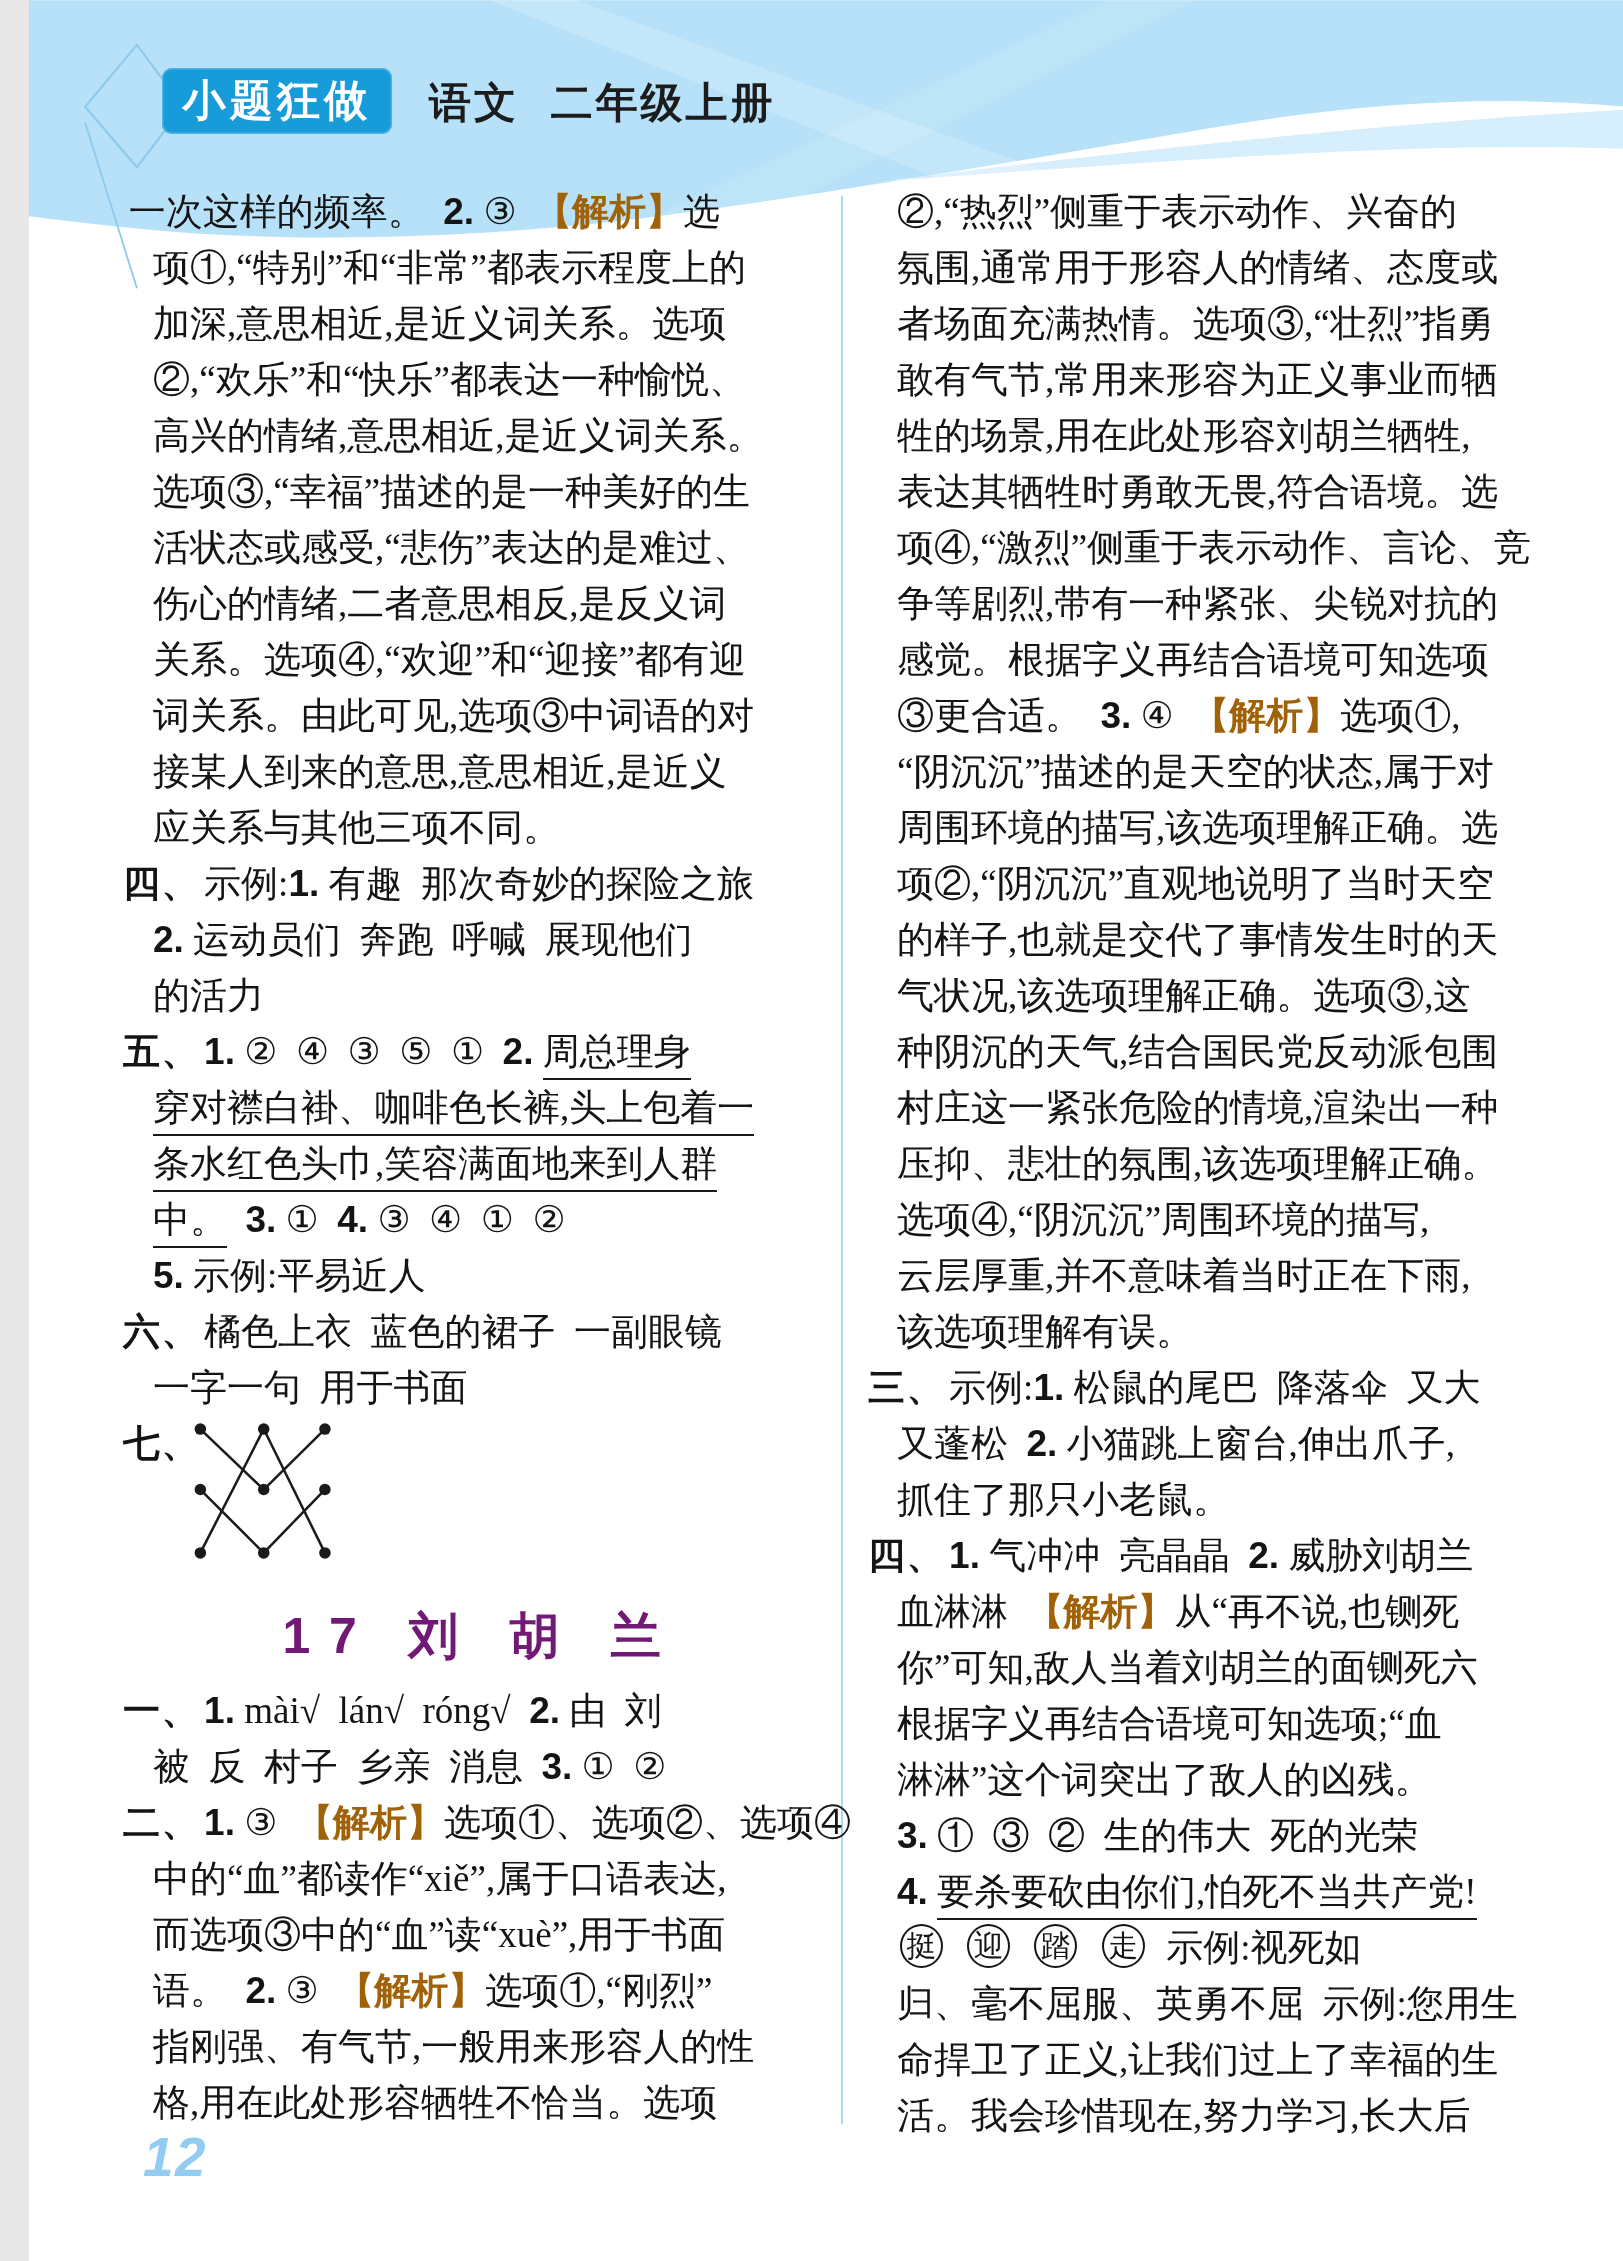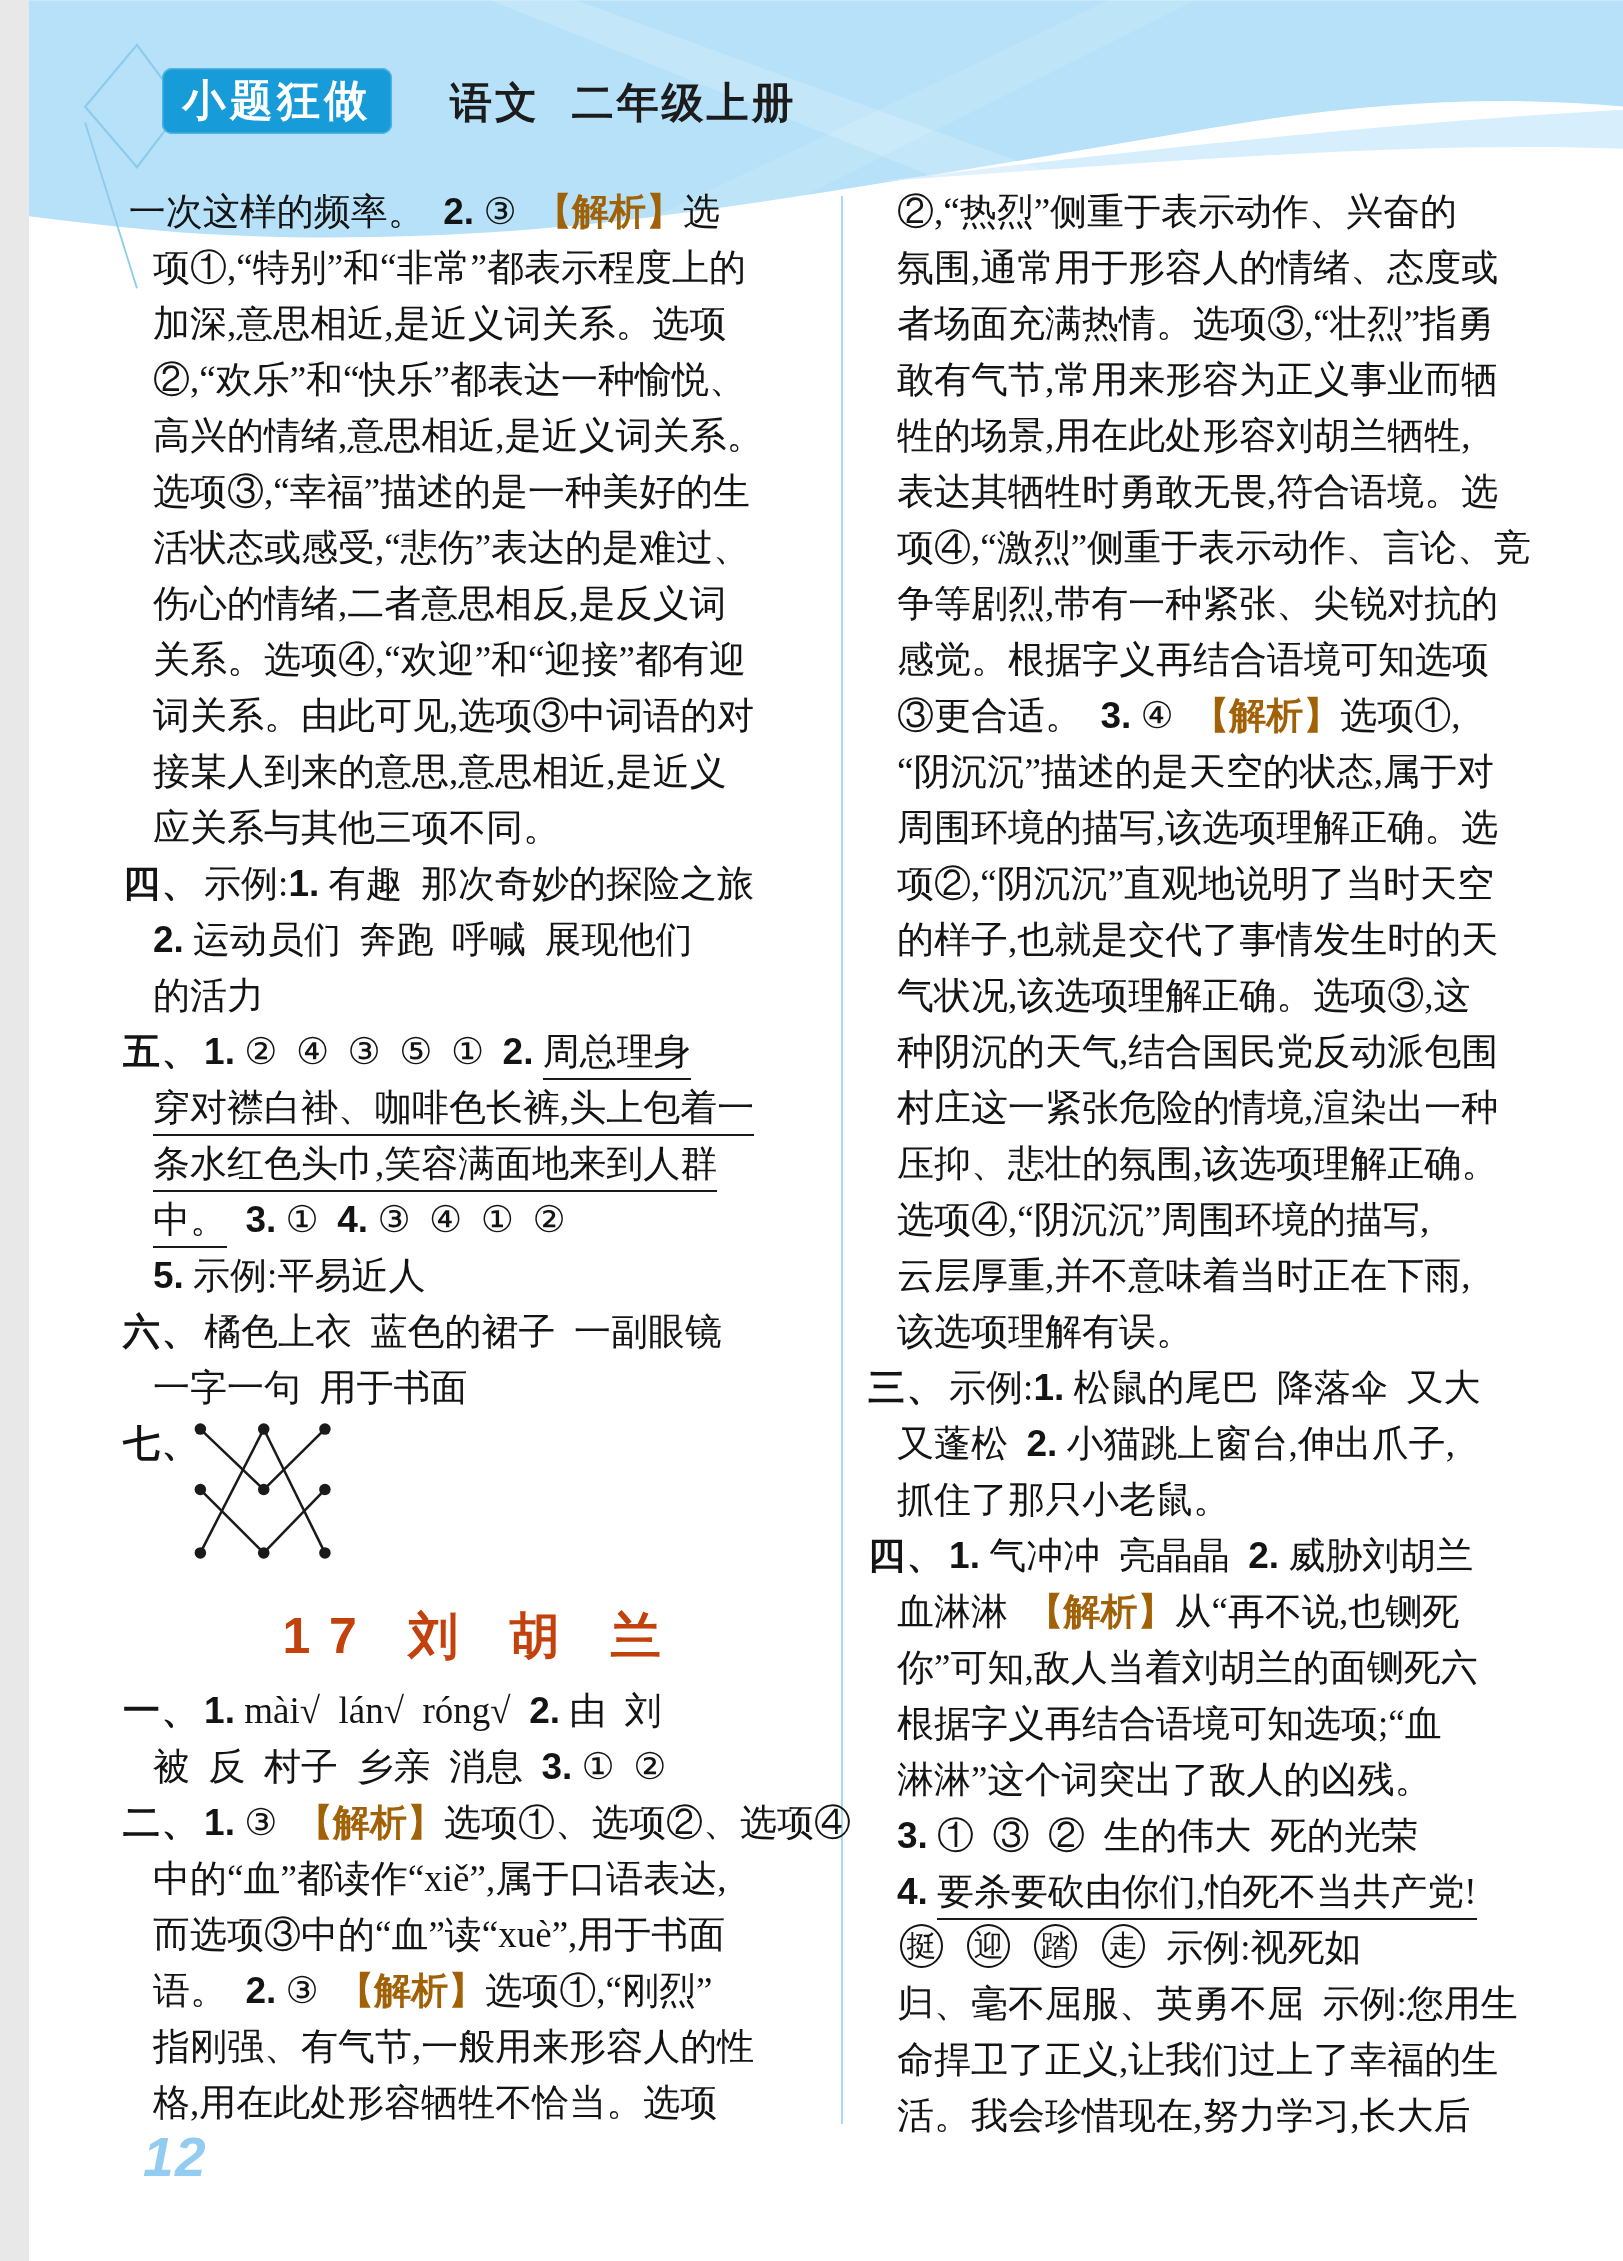--- a/index.html
+++ b/index.html
@@ -4,21 +4,21 @@
 <style>
   html,body{margin:0;padding:0;background:#e8e8e8;}
   .page{position:relative;width:1623px;height:2261px;background:#ffffff;overflow:hidden;
         font-family:"Liberation Serif","DejaVu Serif",serif;color:#141414;margin-left:29px;}
   
   .header-svg{position:absolute;left:0;top:0;}
   .badge{position:absolute;left:133px;top:68px;width:230px;height:66px;background:#189bd9;
          border-radius:10px;display:flex;align-items:center;justify-content:center;
          color:#ffffff;font-family:"Liberation Sans","DejaVu Sans",sans-serif;
          font-weight:bold;font-size:43px;letter-spacing:4.3px;box-shadow:0 0 0 1.4px #4db4e4 inset;}
-  .book-title{position:absolute;left:421px;top:75px;height:55px;display:flex;align-items:center;
+  .book-title{position:absolute;left:400px;top:75px;height:55px;display:flex;align-items:center;
          font-family:"Liberation Sans","DejaVu Sans",sans-serif;font-weight:bold;
          font-size:42px;color:#1c1c1c;letter-spacing:2.9px;}
   .book-title .gap{display:inline-block;width:32px;}
   
   .col{position:absolute;top:184px;width:716px;font-size:37px;}
   .col-left{left:94px;}
   .col-right{left:839px;}
   .line{height:56px;line-height:56px;white-space:pre;}
   .ind0{padding-left:0;}
   .col-left .ind1{padding-left:30px;}
@@ -31,21 +31,21 @@
   .seg-u{border-bottom:2.2px solid #1a1a1a;padding-bottom:5.8px;}
   .seg-c{display:inline-block;width:39px;height:40px;line-height:40px;text-align:center;
          border:2.2px solid #151515;border-radius:50%;font-size:30px;margin:0 2.9px;vertical-align:4.3px;}
   
   .diagram-row{position:relative;height:173px;}
   .diagram-row .marker{position:absolute;left:0;top:0;height:56px;line-height:56px;
          font-size:37px;}
   .diagram-row svg{position:absolute;left:50px;top:0;}
   
   .lesson-heading{height:94px;display:flex;align-items:center;justify-content:center;
-         color:#c2410c;font-family:"Liberation Sans","DejaVu Sans",sans-serif;
+         color:#701a75;font-family:"Liberation Sans","DejaVu Sans",sans-serif;
          font-weight:bold;font-size:50px;letter-spacing:18.7px;}
   
   .divider{position:absolute;left:812px;top:196px;width:2.2px;height:1928px;background:#a9daf3;}
   .page-num{position:absolute;left:114px;top:2125px;font-family:"Liberation Sans","DejaVu Sans",sans-serif;
          font-style:italic;font-weight:bold;font-size:55px;color:#92cdf1;letter-spacing:1.4px;}
 </style>
 </head>
 <body>
 
 <div class="page">

